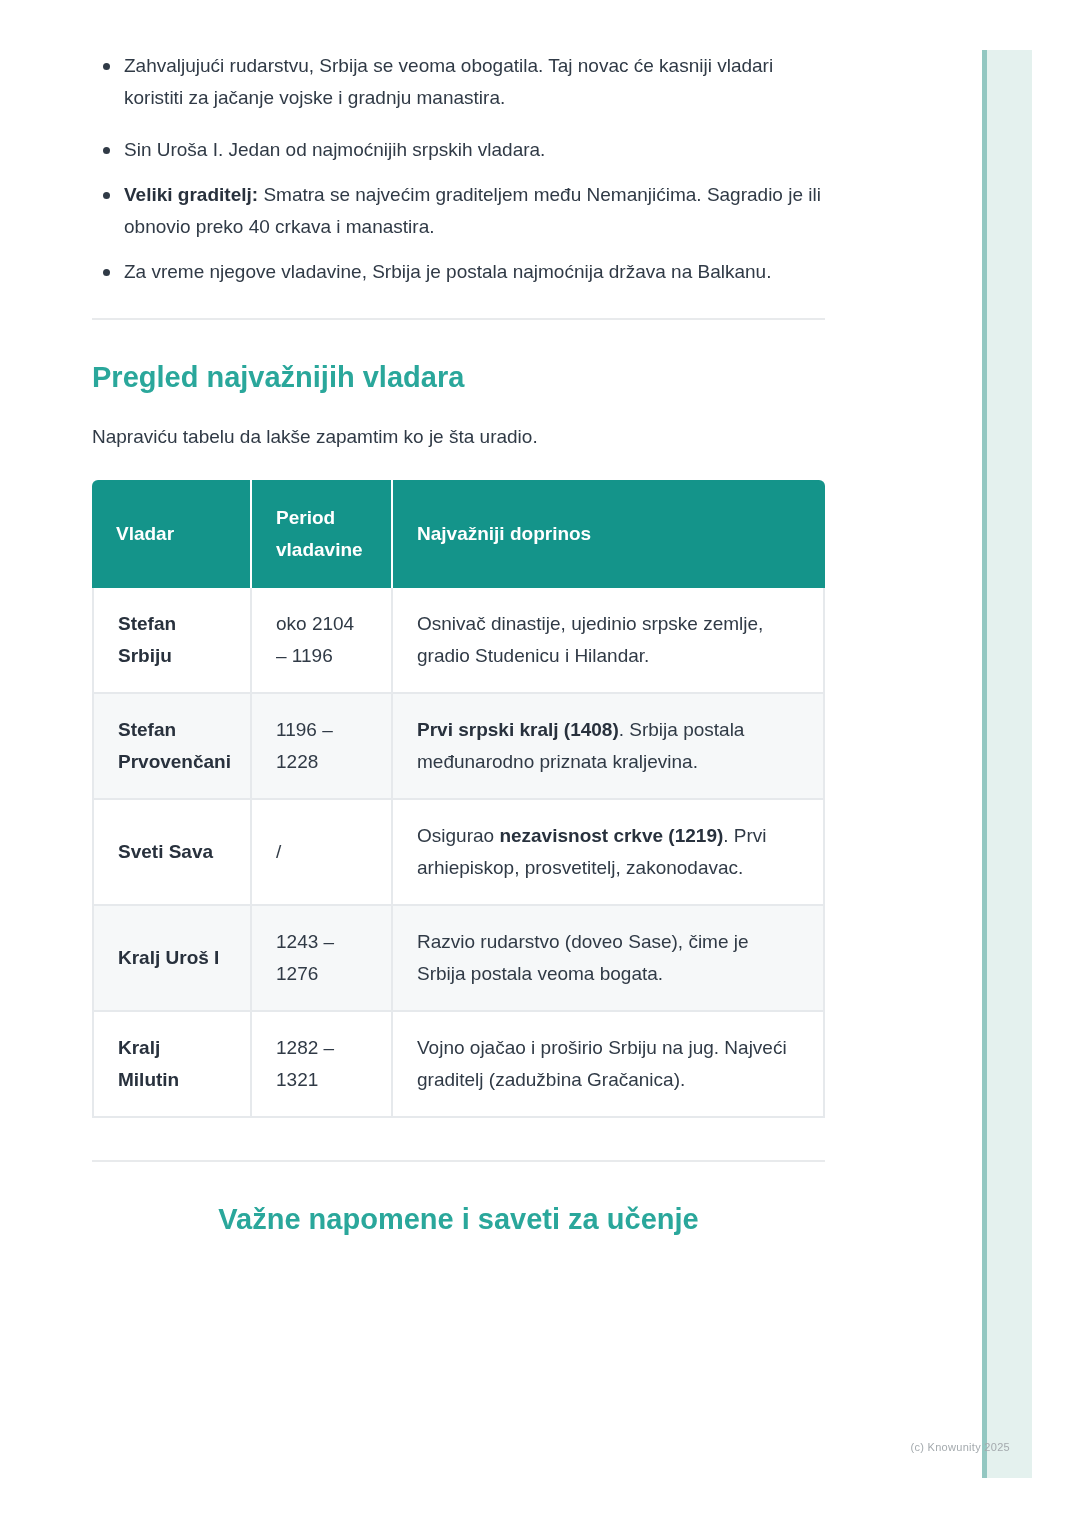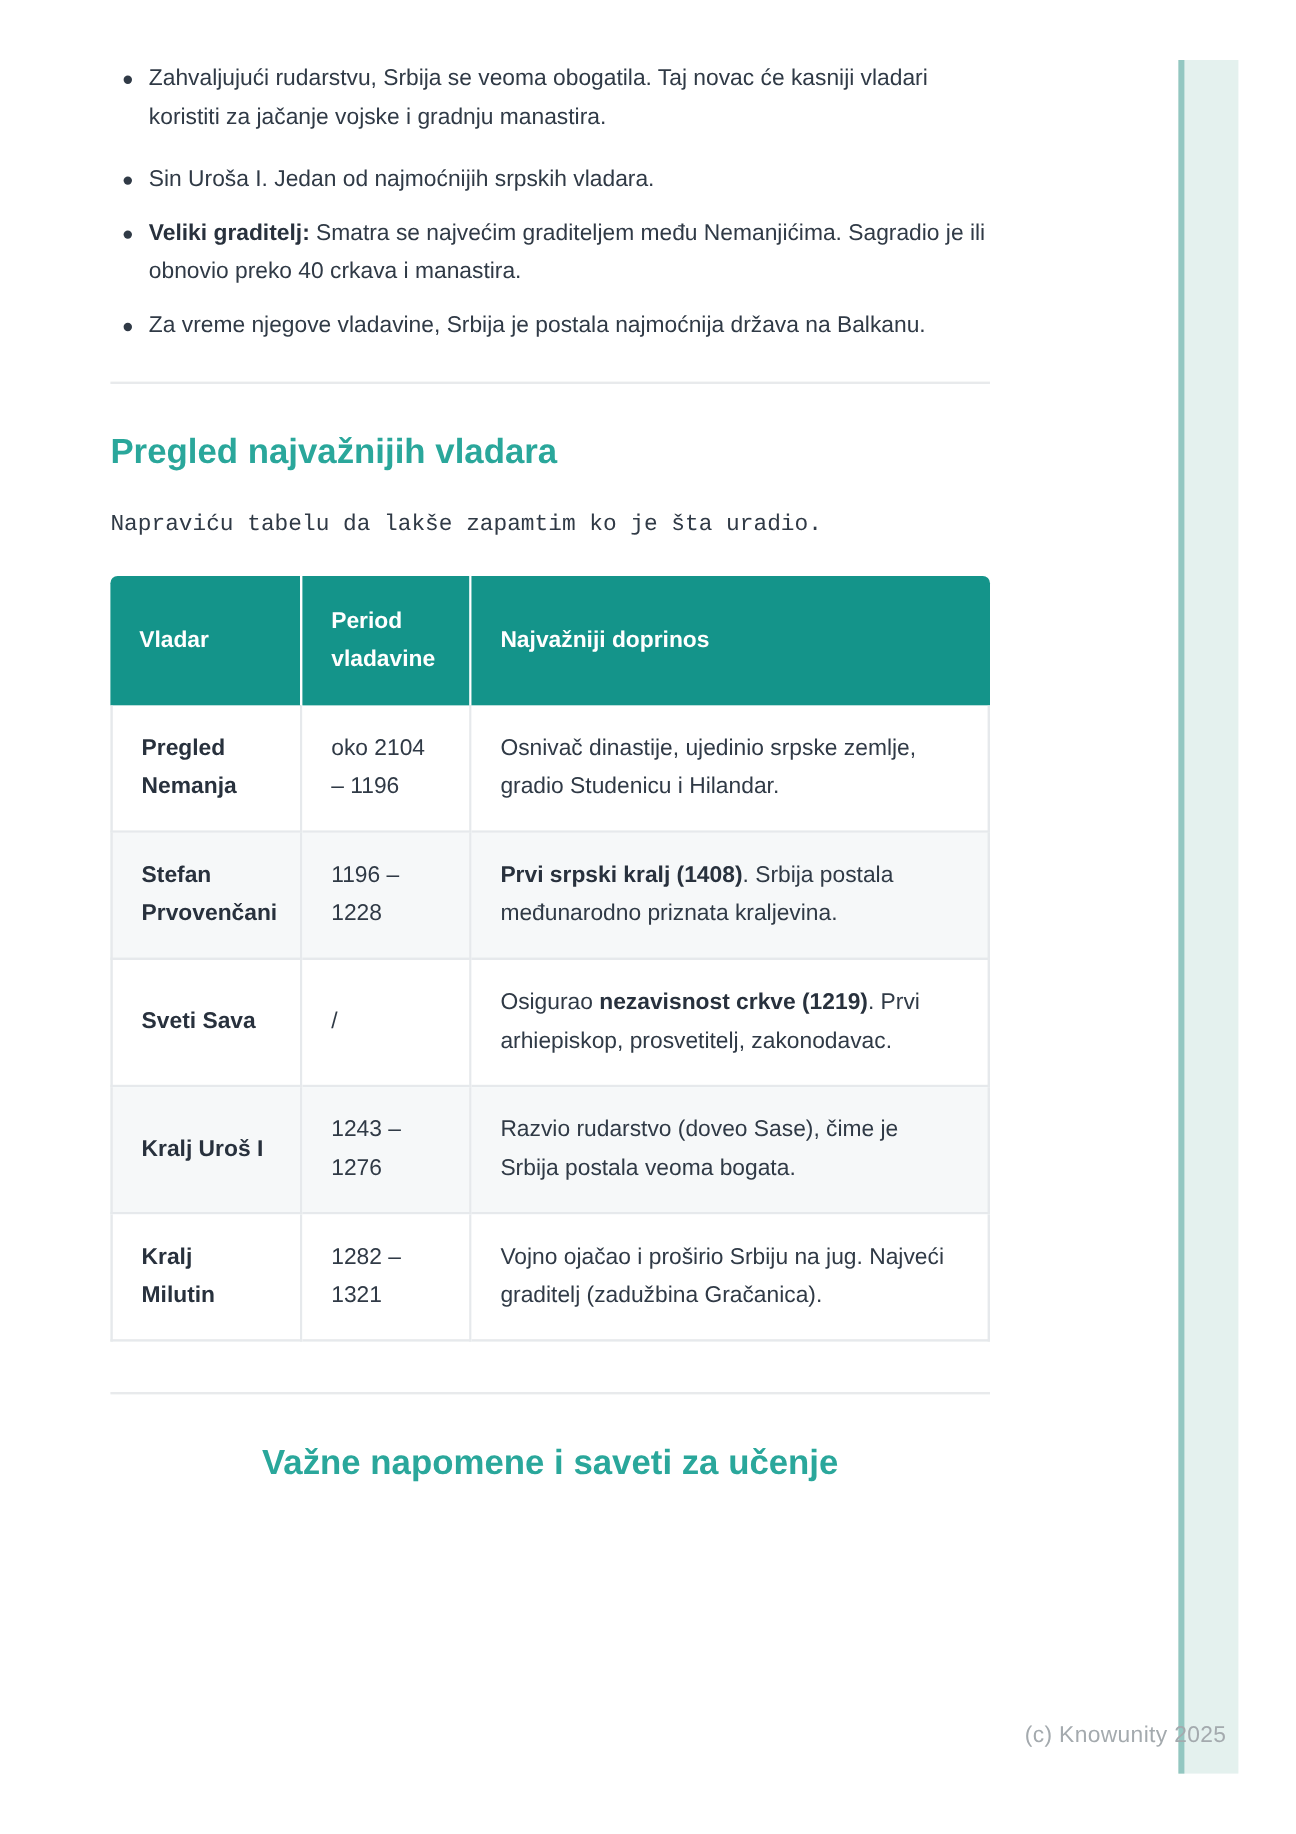--- a/index.html
+++ b/index.html
@@ -11,22 +11,22 @@
   }
   .page { position:relative; width:1080px; height:1528px; }
   .content { position:absolute; left:92px; top:50px; width:733px; }
 
   
   .stripe {
     position:absolute; top:50px; right:48px; width:50px; height:1428px;
     background:#e4f1ee; border-left:5px solid #93c7c1;
   }
   .watermark {
-    position:absolute; top:1436px; right:58px; z-index:2;
-    font-size:19px; line-height:22px; color:#a4aaae; letter-spacing:.3px;
+    position:absolute; top:1436px; right:70px; z-index:2;
+    font-size:11px; line-height:22px; color:#a4aaae; letter-spacing:.3px;
   }
 
   
   ul { list-style:none; }
   ul.bullets > li { position:relative; padding-left:32px; margin-bottom:13px; }
   ul.bullets > li:last-child { margin-bottom:0; }
   ul.bullets > li::before {
     content:""; position:absolute; left:11px; top:13px;
     width:7px; height:7px; border-radius:50%; background:#303a46;
   }
@@ -42,21 +42,21 @@
 
   h3.sec {
     margin-top:44px; font-size:25px; line-height:34px; font-weight:700;
     color:var(--accent,#2aa79b);
   }
   h2.sec {
     margin-top:38px; font-size:29px; line-height:38px; font-weight:700;
     color:var(--accent,#2aa79b);
   }
   .list-gap { margin-top:20px; }
-  p.intro { margin-top:25px;font-family:Liberation Mono, monospace; }
+  p.intro { margin-top:25px; }
 
   hr.div {
     border:none; border-top:2px solid #e8eaec; margin-top:30px;
   }
   hr.div2 { border:none; border-top:2px solid #e8eaec; margin-top:42px; }
 
   
   table.rulers {
     margin-top:27px; width:733px; border-collapse:separate; border-spacing:0;
     table-layout:fixed;
@@ -127,21 +127,21 @@
         </colgroup>
       <thead>
         <tr>
           <th>Vladar</th>
           <th>Period vladavine</th>
           <th>Najvažniji doprinos</th>
         </tr>
       </thead>
       <tbody>
         <tr>
-          <td class="name">Pregled Nemanja</td>
+          <td class="name">Stefan Srbiju</td>
           <td>oko 2104 – 1196</td>
           <td><span>Osnivač dinastije, ujedinio srpske zemlje, gradio Studenicu i Hilandar.</span><span class="b"></span><span></span></td>
         </tr>
         <tr>
           <td class="name">Stefan Prvovenčani</td>
           <td>1196 – 1228</td>
           <td><span></span><span class="b">Prvi srpski kralj (1408)</span><span>. Srbija postala međunarodno priznata kraljevina.</span></td>
         </tr>
         <tr>
           <td class="name">Sveti Sava</td>

